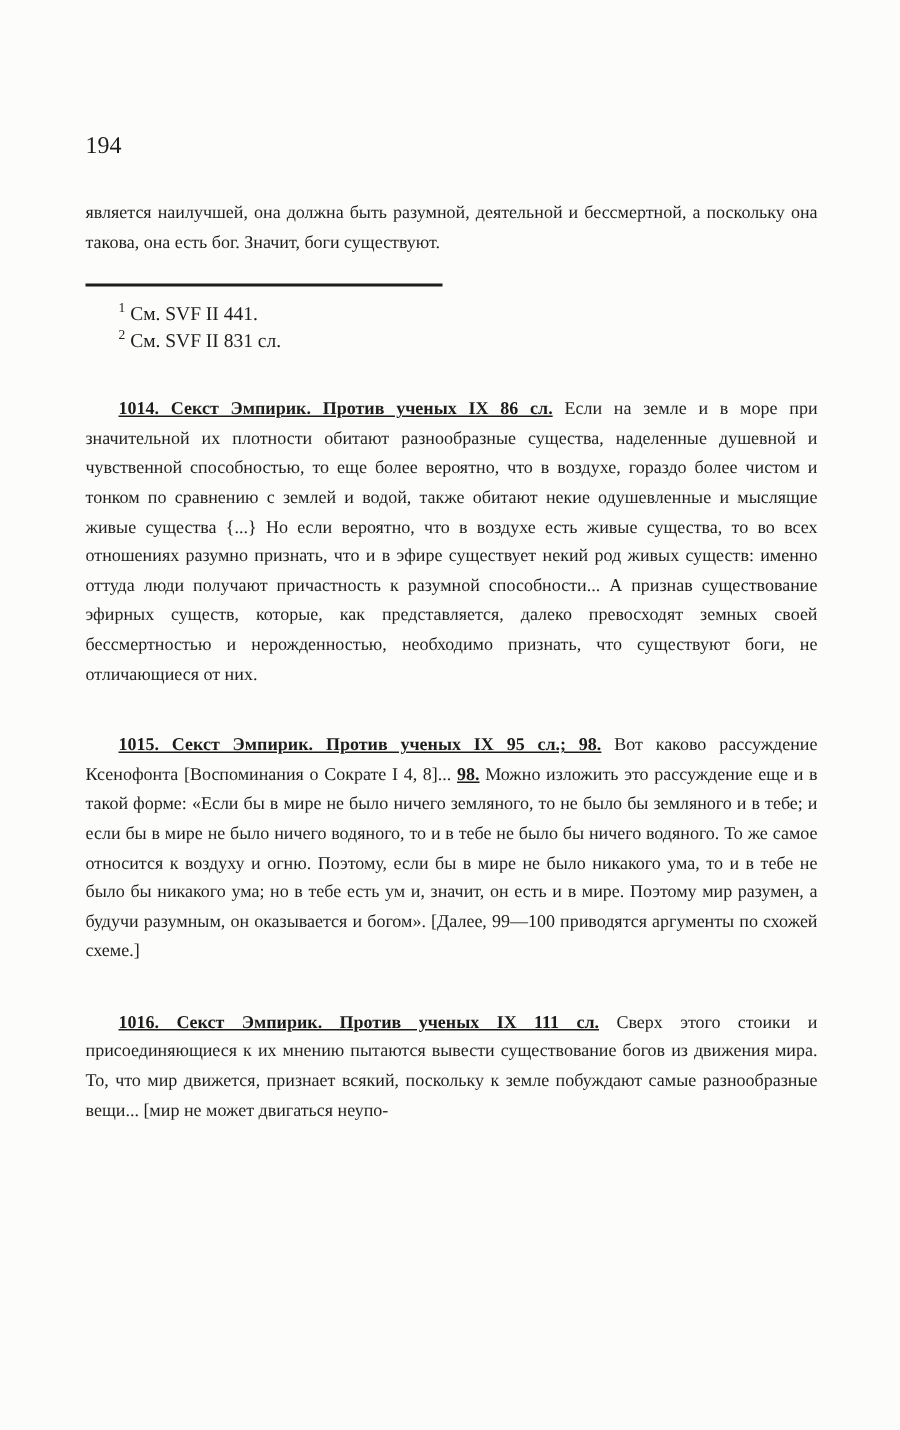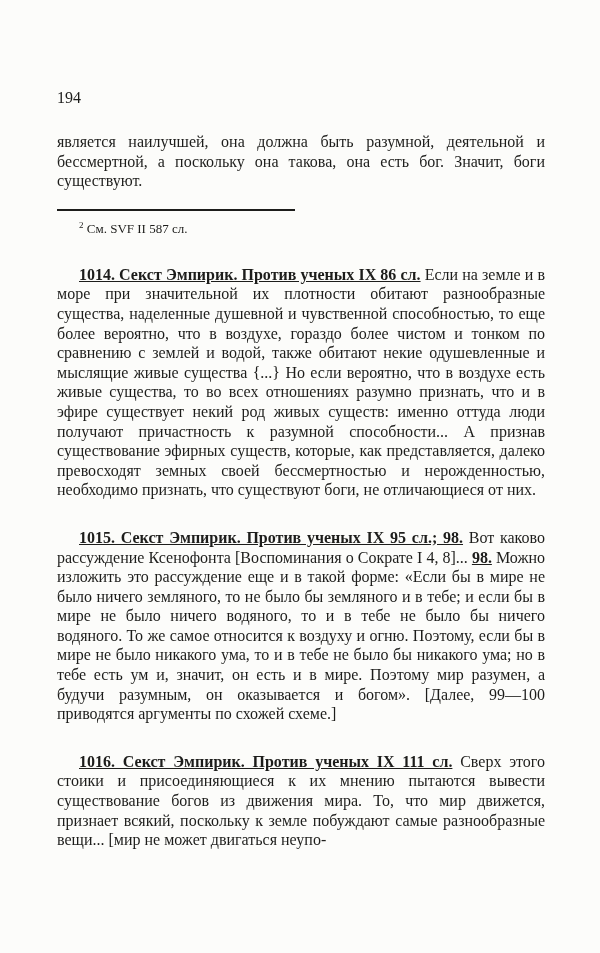--- a/index.html
+++ b/index.html
@@ -22,21 +22,21 @@
       border-radius: 25px;
     }
     .page-number {
       font-size: 16px;
       line-height: 20px;
       margin-bottom: 24px;
       text-align: left;
     }
     .para {
       margin: 0;
-      font-size: 16px;
+      font-size: 12px;
       line-height: 19.6px;
       text-align: justify;
       hyphens: auto;
       -webkit-hyphens: auto;
     }
     .para.no-indent {
       text-indent: 0;
     }
     .para.entry {
       text-indent: 22px;
@@ -76,21 +76,22 @@
 
 <div class="page">
 
   <div class="page-number">194</div>
 
   <p class="para no-indent">является наилучшей, она должна быть разумной, деятельной и бессмертной, а поскольку она такова, она есть бог. Значит, боги существуют.</p>
 
   <div class="fn-rule"></div>
 
   <div class="footnotes">
-    <p class="footnote"><sup>2</sup><span> См. SVF II 587 сл.</span></p>
+    <p class="footnote"><sup>1</sup><span> См. SVF II 441.</span></p>
+    <p class="footnote"><sup>2</sup><span> См. SVF II 831 сл.</span></p>
   </div>
 
   <p class="para entry first"><span class="entry-lead">1014. Секст Эмпирик. Против ученых IX 86 сл.</span><span> Если на земле и в море при значительной их плотности обитают разнообразные существа, наделенные душевной и чувственной способностью, то еще более вероятно, что в воздухе, гораздо более чистом и тонком по сравнению с землей и водой, также обитают некие одушевленные и мыслящие живые существа {...} Но если вероятно, что в воздухе есть живые существа, то во всех отношениях разумно признать, что и в эфире существует некий род живых существ: именно оттуда люди получают причастность к разумной способности... А признав существование эфирных существ, которые, как представляется, далеко превосходят земных своей бессмертностью и нерожденностью, необходимо признать, что существуют боги, не отличающиеся от них.</span></p>
 
   <p class="para entry"><span class="entry-lead">1015. Секст Эмпирик. Против ученых IX 95 сл.; 98.</span><span> Вот каково рассуждение Ксенофонта [Воспоминания о Сократе I 4, 8]... </span><span class="mid-bold">98.</span><span> Можно изложить это рассуждение еще и в такой форме: «Если бы в мире не было ничего земляного, то не было бы земляного и в тебе; и если бы в мире не было ничего водяного, то и в тебе не было бы ничего водяного. То же самое относится к воздуху и огню. Поэтому, если бы в мире не было никакого ума, то и в тебе не было бы никакого ума; но в тебе есть ум и, значит, он есть и в мире. Поэтому мир разумен, а будучи разумным, он оказывается и богом». [Далее, 99—100 приводятся аргументы по схожей схеме.]</span></p>
 
   <p class="para entry"><span class="entry-lead">1016. Секст Эмпирик. Против ученых IX 111 сл.</span><span> Сверх этого стоики и присоединяющиеся к их мнению пытаются вывести существование богов из движения мира. То, что мир движется, признает всякий, поскольку к земле побуждают самые разнообразные вещи... [мир не может двигаться неупо-</span></p>
 
 </div>
 

